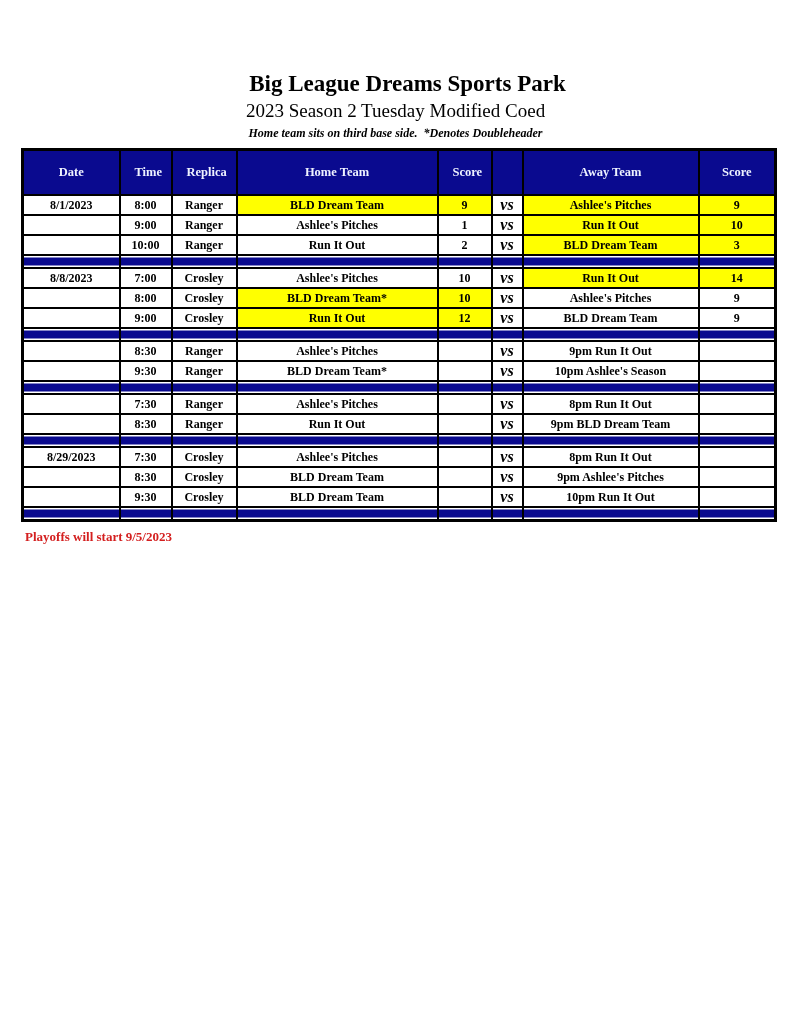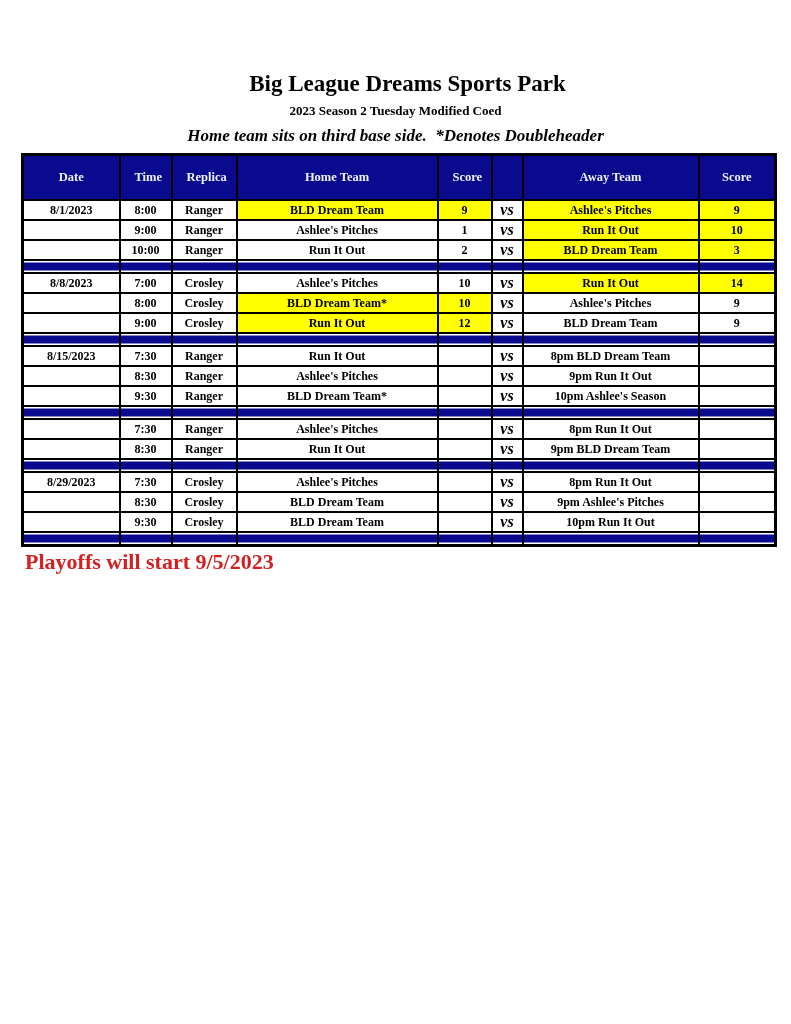--- a/index.html
+++ b/index.html
@@ -15,25 +15,25 @@
     font-family:"Liberation Serif","DejaVu Serif",serif;
     color:#000;
   }
   .page{position:relative;width:791px;height:1024px;background:#fff;overflow:hidden;}
   .title{
     margin:0;padding-top:70px;
     text-align:center;font-size:23px;font-weight:bold;line-height:28px;padding-left:24px;
   }
   .subtitle{
     margin:3px 0 0;text-align:center;
-    font-size:13px;font-weight:bold;line-height:20px;
+    font-size:19px;font-weight:normal;line-height:20px;
   }
   .note{
     margin-top:5px;text-align:center;
-    font-size:17px;font-weight:bold;font-style:italic;
+    font-size:12px;font-weight:bold;font-style:italic;
     white-space:pre-wrap;
   }
   table.schedule{
     margin:7px 0 0 21px;
     width:753px;
     table-layout:fixed;
     border-collapse:collapse;
     border:3px solid #000;
   }
   .schedule th{
@@ -55,21 +55,21 @@
   .schedule td.hl{background:var(--yellow);}
   .schedule td.vs{font-size:16px;font-style:italic;}
   .schedule tr.sep td{
     background:var(--navy);
     height:13px;
     box-shadow:inset 0 1.5px 0 #ffffff, inset 0 -1.5px 0 #ffffff;
   }
   .footer{
     margin:4px 0 0 25px;
     color:var(--red);
-    font-size:22px;font-weight:bold;line-height:21px;
+    font-size:13px;font-weight:bold;line-height:21px;
   }
 </style>
 </head>
 <body>
 
 <div class="page">
   <h1 class="title">Big League Dreams Sports Park</h1>
   <h2 class="subtitle">2023 Season 2 Tuesday Modified Coed</h2>
   <div class="note">Home team sits on third base side.  *Denotes Doubleheader</div>
 
@@ -171,30 +171,20 @@
           <td></td>
           <td></td>
           <td></td>
           <td></td>
           <td></td>
           <td></td>
           <td></td>
           <td></td>
         </tr>
         <tr>
-          <td>8/15/2023</td>
-          <td>7:30</td>
-          <td>Ranger</td>
-          <td>Run It Out</td>
-          <td></td>
-          <td class="vs">vs</td>
-          <td>8pm BLD Dream Team</td>
-          <td></td>
-        </tr>
-        <tr>
           <td></td>
           <td>8:30</td>
           <td>Ranger</td>
           <td>Ashlee's Pitches</td>
           <td></td>
           <td class="vs">vs</td>
           <td>9pm Run It Out</td>
           <td></td>
         </tr>
         <tr>

